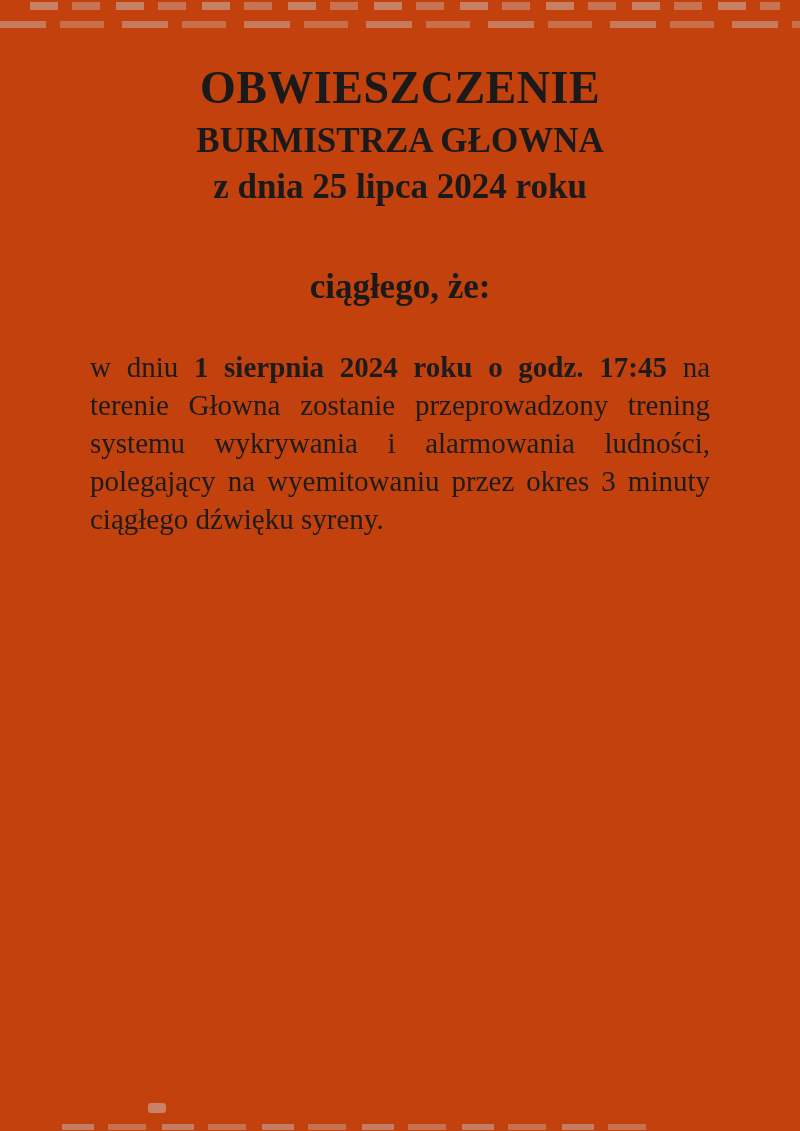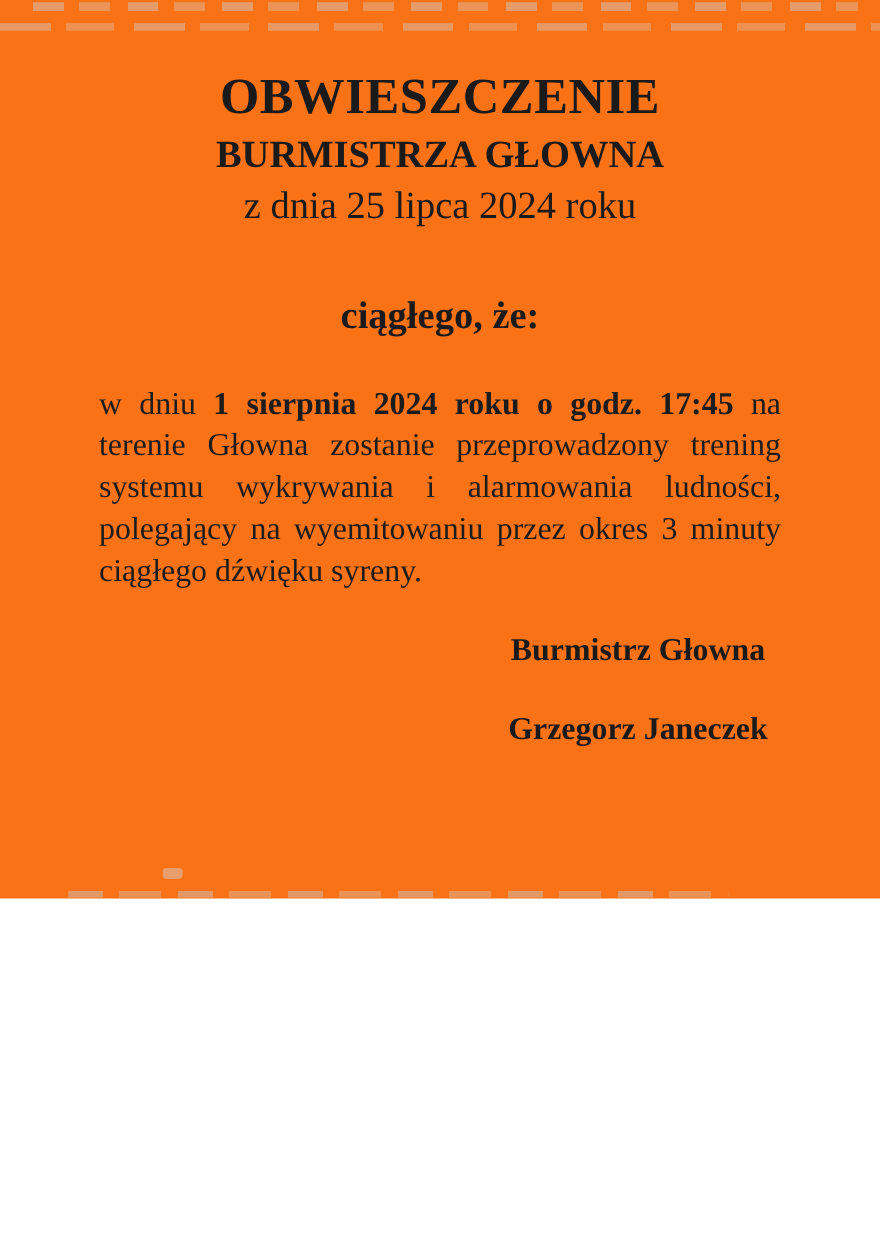--- a/index.html
+++ b/index.html
@@ -1,21 +1,21 @@
 <!DOCTYPE html>
 <html><head>
 <meta charset="utf-8">
 <style>
   * { box-sizing: border-box; }
   html, body { margin: 0; padding: 0; background: #ffffff; }
   .page {
     position: relative;
     width: 800px;
-    height: 817px;
-    background: #f97316;
+    height: 1131px;
+    background: #c2410c;
     overflow: hidden;
     font-family: "Liberation Serif", serif;
     color: #1a1a1a;
   }
 
   
   .artifact { position: absolute; pointer-events: none; }
   .artifact-top-1 {
     top: 2px; left: 30px; right: 20px; height: 8px;
     background: repeating-linear-gradient(90deg,
@@ -48,21 +48,21 @@
     line-height: 1.12;
     letter-spacing: 0.5px;
   }
   .doc-subtitle {
     font-weight: bold;
     font-size: 35px;
     line-height: 1.2;
     margin-top: 6px;
   }
   .doc-dateline {
-    font-weight: normal;
+    font-weight: bold;
     font-size: 35px;
     line-height: 1.2;
     margin-top: 4px;
   }
 
   .doc-body { margin: 58px 90px 0 90px; }
   .para {
     margin: 0;
     font-size: 29px;
     line-height: 38px;
@@ -104,21 +104,17 @@
   </header>
 
   <main class="doc-body">
 
     <h2 class="inform-heading">ciągłego, że:</h2>
 
     <p class="para"><span>w dniu </span><b>1 sierpnia 2024 roku o godz. 17:45</b><span> na terenie Głowna zostanie przeprowadzony trening systemu wykrywania i alarmowania ludności, polegający na wyemitowaniu przez okres 3 minuty ciągłego dźwięku syreny.</span></p>
 
   </main>
 
-  <div class="signature">
-    <div class="sig-title">Burmistrz Głowna</div>
-    <div class="sig-name">Grzegorz Janeczek</div>
-  </div>
 
   <div class="artifact artifact-smudge"></div>
   <div class="artifact artifact-bottom"></div>
 
 </div>
 
 </body></html>

